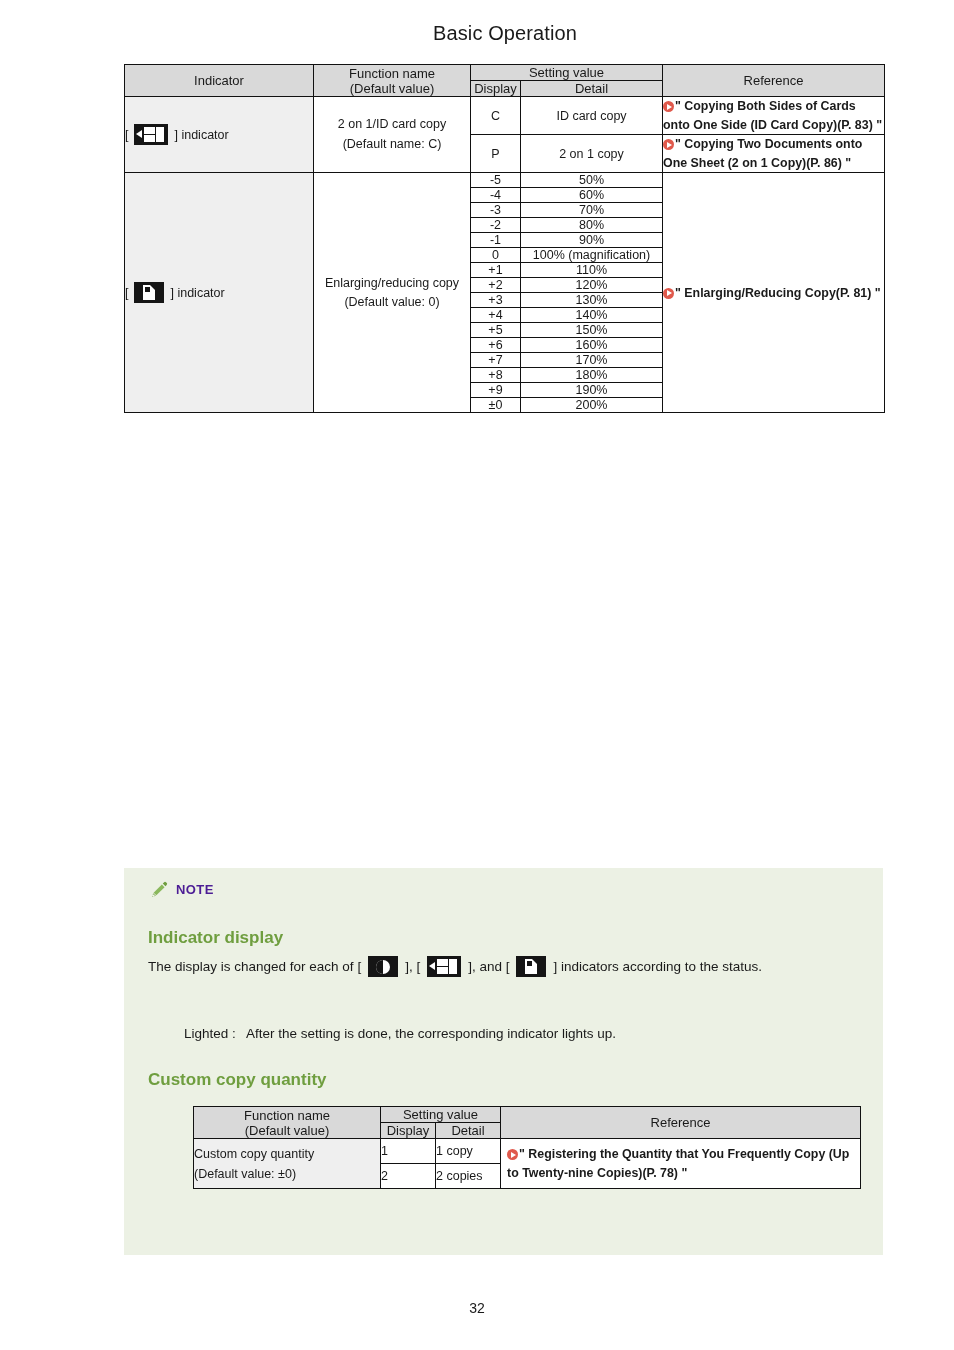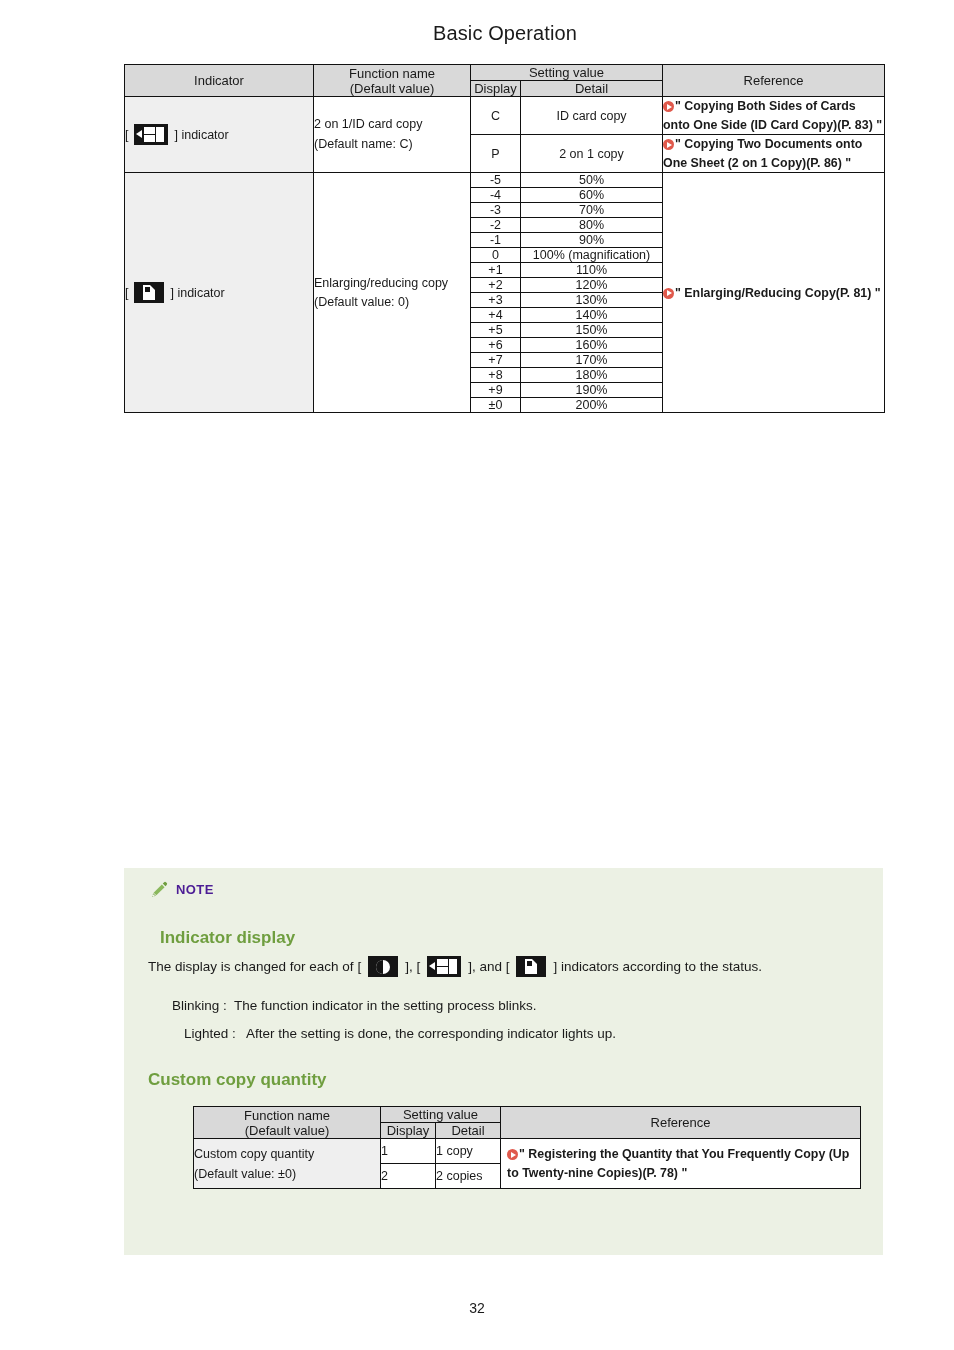--- a/index.html
+++ b/index.html
@@ -49,21 +49,21 @@
     background: #d9d9d9;
     text-align: center;
   }
   .hdr-b { font-weight: bold; font-size: 13px; }
   .hdr-n { font-weight: normal; font-size: 13px; }
   .cell-pad { padding: 7px 8px; }
   .ind-col {
     background: #efefef;
     padding: 8px 10px;
   }
-  .fn-col { padding: 10px 12px; line-height: 1.55; }
+  .fn-col { padding: 10px 12px; line-height: 1.55; text-align: center; }
   .disp-col { text-align: center; padding: 9px 2px; }
   .det-col { text-align: center; padding: 9px 6px; }
   .ref-col { padding: 9px 4px 9px 6px; vertical-align: top; }
 
   .ref-text {
     font-weight: bold;
     font-size: 12.4px;
     line-height: 1.5;
     display: block;
   }
@@ -176,21 +176,21 @@
   }
   .pencil-icon { width: 19px; height: 19px; display: block; }
 
   .note-h {
     position: absolute;
     left: 24px;
     font-weight: bold;
     font-size: 17px;
     color: #6f9e3f;
   }
-  .note-h.h1 { top: 60px; margin-left: 12px; }
+  .note-h.h1 { top: 60px; }
   .note-h.h2 { top: 202px; }
 
   .note-line {
     position: absolute;
     left: 24px;
     font-size: 13.5px;
     color: #1a1a1a;
     white-space: nowrap;
     display: flex;
     align-items: center;
@@ -416,23 +416,20 @@
     </span>
     <span>], and [</span>
     <span class="glyph g-zoom ibox">
       <span class="pg"></span>
         <span class="pgi"></span>
         <span class="pgc"></span>
     </span>
     <span>] indicators according to the status.</span>
   </div>
 
-  <div class="note-sub s1">
-    <span class="lbl">Blinking :</span><span>The function indicator in the setting process blinks.</span>
-  </div>
   <div class="note-sub s2">
     <span class="lbl">Lighted :</span><span>After the setting is done, the corresponding indicator lights up.</span>
   </div>
 
   <div class="note-h h2">Custom copy quantity</div>
 </div>
 
 <table class="cq-table">
   <colgroup>
     <col style="width:187px">

